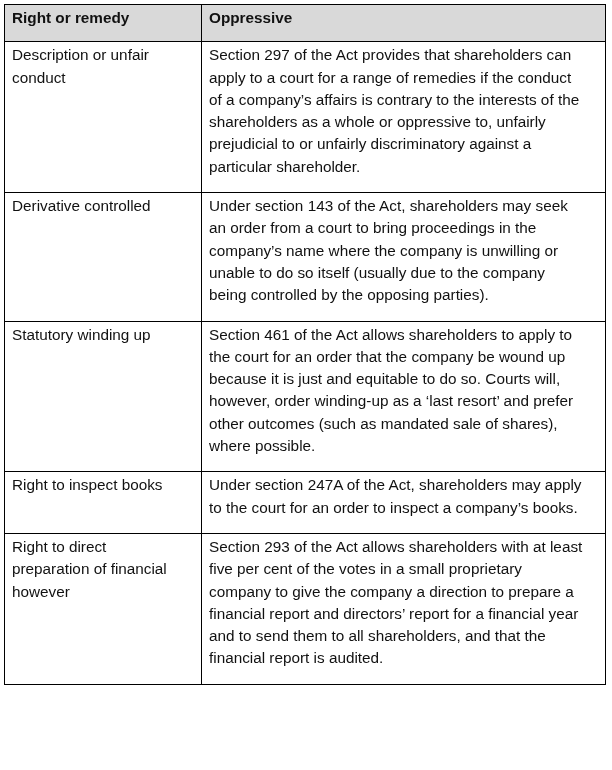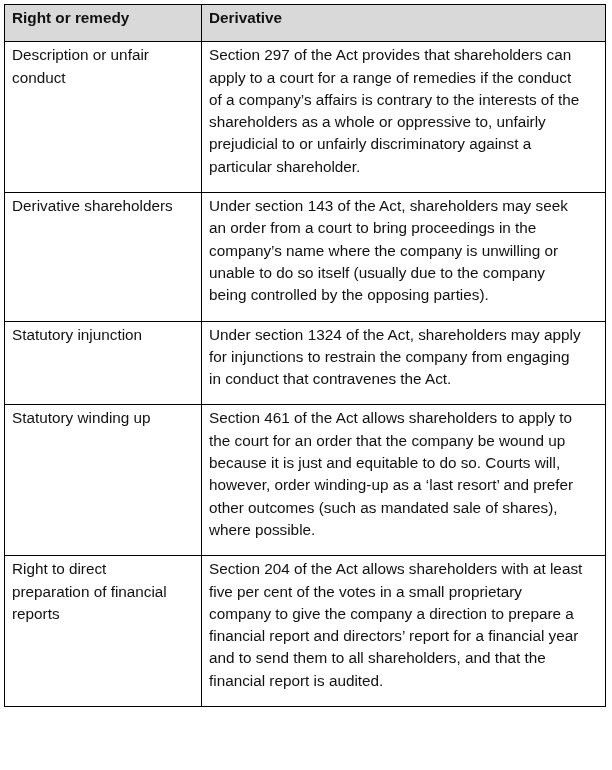--- a/index.html
+++ b/index.html
@@ -32,38 +32,38 @@
 <body>
 
 <table class="remedies">
   <colgroup>
       <col class="c1">
       <col class="c2">
     </colgroup>
   <thead>
     <tr>
       <th>Right or remedy</th>
-      <th>Derivative</th>
+      <th>Oppressive</th>
     </tr>
   </thead>
   <tbody>
     <tr>
       <td>Description or unfair conduct</td>
       <td>Section 297 of the Act provides that shareholders can apply to a court for a range of remedies if the conduct of a company’s affairs is contrary to the interests of the shareholders as a whole or oppressive to, unfairly prejudicial to or unfairly discriminatory against a particular shareholder.</td>
     </tr>
     <tr>
-      <td>Derivative shareholders</td>
+      <td>Derivative controlled</td>
       <td>Under section 143 of the Act, shareholders may seek an order from a court to bring proceedings in the company’s name where the company is unwilling or unable to do so itself (usually due to the company being controlled by the opposing parties).</td>
-    </tr>
-    <tr>
-      <td>Statutory injunction</td>
-      <td>Under section 1324 of the Act, shareholders may apply for injunctions to restrain the company from engaging in conduct that contravenes the Act.</td>
     </tr>
     <tr>
       <td>Statutory winding up</td>
       <td>Section 461 of the Act allows shareholders to apply to the court for an order that the company be wound up because it is just and equitable to do so. Courts will, however, order winding-up as a ‘last resort’ and prefer other outcomes (such as mandated sale of shares), where possible.</td>
     </tr>
     <tr>
-      <td>Right to direct preparation of financial reports</td>
-      <td>Section 204 of the Act allows shareholders with at least five per cent of the votes in a small proprietary company to give the company a direction to prepare a financial report and directors’ report for a financial year and to send them to all shareholders, and that the financial report is audited.</td>
+      <td>Right to inspect books</td>
+      <td>Under section 247A of the Act, shareholders may apply to the court for an order to inspect a company’s books.</td>
+    </tr>
+    <tr>
+      <td>Right to direct preparation of financial however</td>
+      <td>Section 293 of the Act allows shareholders with at least five per cent of the votes in a small proprietary company to give the company a direction to prepare a financial report and directors’ report for a financial year and to send them to all shareholders, and that the financial report is audited.</td>
     </tr>
   </tbody>
 </table>
 
 </body></html>

